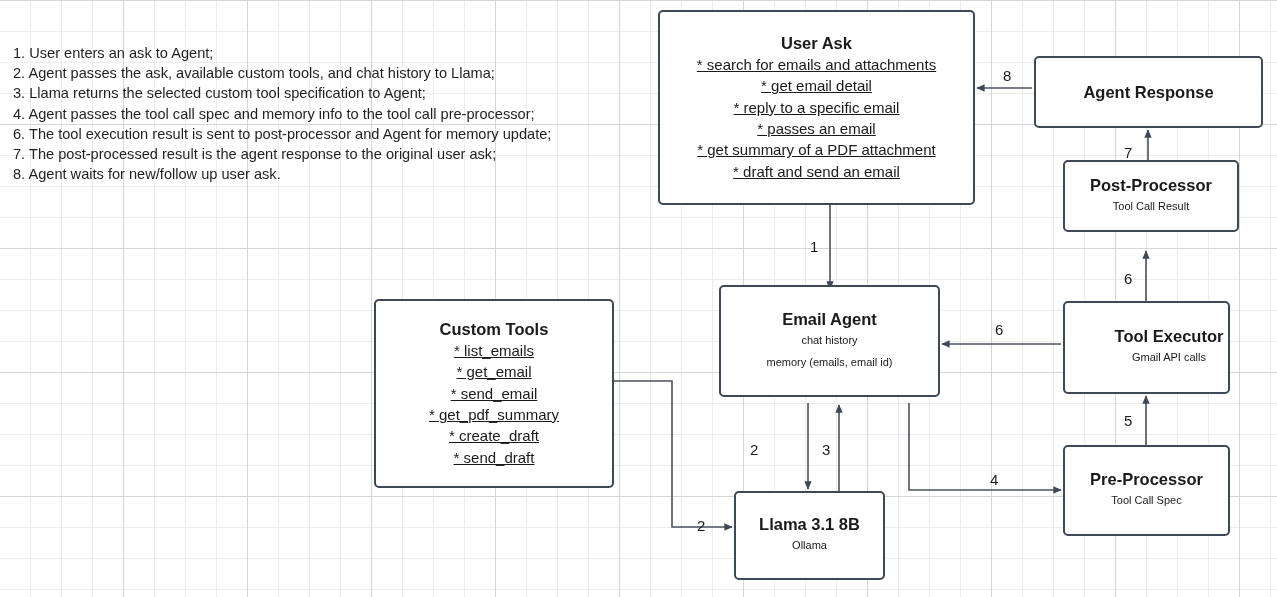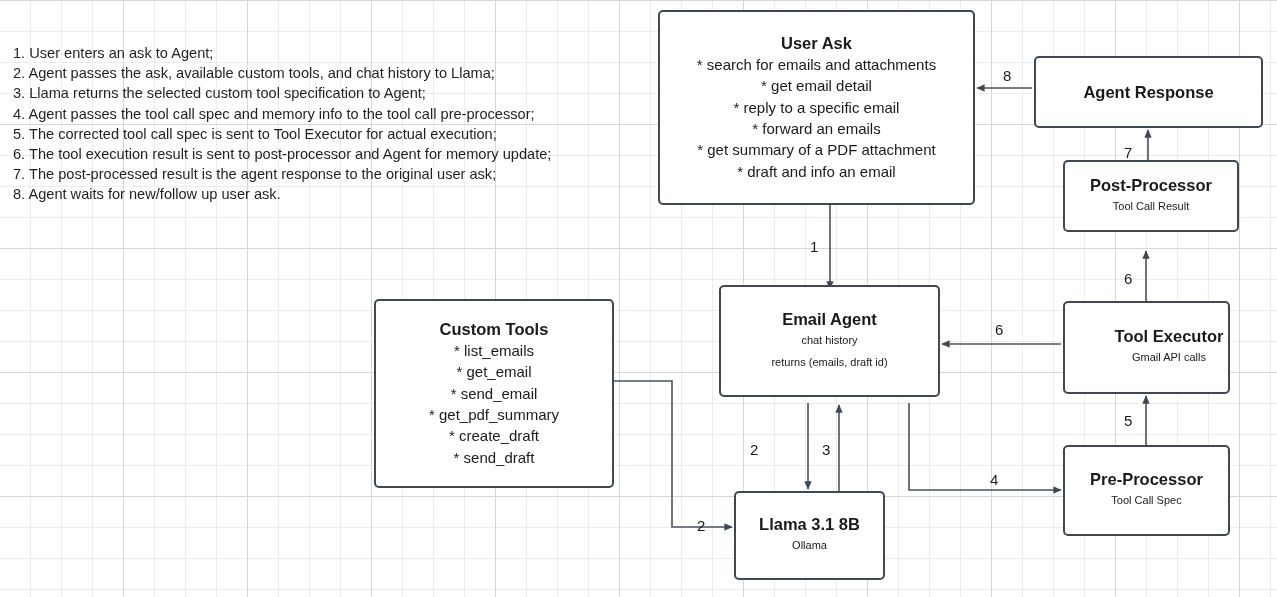--- a/index.html
+++ b/index.html
@@ -60,21 +60,21 @@
   }
   .node .sub {
     font-size: 11px;
     line-height: 21.3px;
     white-space: nowrap;
   }
   .node .sublist {
     font-size: 15px;
     line-height: 21.3px;
   }
-  .node .sublist div { white-space: nowrap; }
+  .node .sublist div { white-space: nowrap; text-decoration: underline; }
 
   
   #node-user-ask      { left: 658px;  top: 10px;  width: 317px; height: 195px; align-items: center; }
   #node-agent-response{ left: 1034px; top: 56px;  width: 229px; height: 72px; }
   #node-post-processor{ left: 1063px; top: 160px; width: 176px; height: 72px; }
   #node-custom-tools  { left: 374px;  top: 299px; width: 240px; height: 189px; }
   #node-email-agent   { left: 719px;  top: 285px; width: 221px; height: 112px; }
   #node-tool-executor { left: 1063px; top: 301px; width: 167px; height: 93px; padding-left: 45px; }
   #node-pre-processor { left: 1063px; top: 445px; width: 167px; height: 91px; }
   #node-llama         { left: 734px;  top: 491px; width: 151px; height: 89px; }
@@ -98,21 +98,20 @@
 </head>
 <body>
 
 <div id="canvas">
 
   <div class="legend">
     <div>1. User enters an ask to Agent;</div>
     <div>2. Agent passes the ask, available custom tools, and chat history to Llama;</div>
     <div>3. Llama returns the selected custom tool specification to Agent;</div>
     <div>4. Agent passes the tool call spec and memory info to the tool call pre-processor;</div>
-    <div>5. The corrected tool call spec is sent to Tool Executor for actual execution;</div>
     <div>6. The tool execution result is sent to post-processor and Agent for memory update;</div>
     <div>7. The post-processed result is the agent response to the original user ask;</div>
     <div>8. Agent waits for new/follow up user ask.</div>
   </div>
 
   <svg id="edges" viewBox="0 0 1277 597" width="1277" height="597">
     <defs>
       <marker id="arrow" viewBox="0 0 10 10" refX="9.2" refY="5" markerWidth="5.2" markerHeight="5.2" orient="auto-start-reverse">
         <path d="M 0 0.6 L 10 5 L 0 9.4 z" fill="#3f4854"></path>
       </marker>
@@ -151,23 +150,23 @@
   <div class="edge-label" style="left:1124px; top:270px;">6</div>
   <div class="edge-label" style="left:1124px; top:144px;">7</div>
   <div class="edge-label" style="left:1003px; top:67px;">8</div>
 
   <div class="node" id="node-user-ask">
     <div class="title">User Ask</div>
     <div class="sublist">
       <div>* search for emails and attachments</div>
       <div>* get email detail</div>
       <div>* reply to a specific email</div>
-      <div>* forward an emails</div>
+      <div>* passes an email</div>
       <div>* get summary of a PDF attachment</div>
-      <div>* draft and info an email</div>
+      <div>* draft and send an email</div>
     </div>
   </div>
 
   <div class="node" id="node-agent-response">
     <div class="title">Agent Response</div>
   </div>
 
   <div class="node" id="node-post-processor">
     <div class="title">Post-Processor</div>
     <div class="sub">Tool Call Result</div>
@@ -181,21 +180,21 @@
       <div>* send_email</div>
       <div>* get_pdf_summary</div>
       <div>* create_draft</div>
       <div>* send_draft</div>
     </div>
   </div>
 
   <div class="node" id="node-email-agent">
     <div class="title">Email Agent</div>
     <div class="sub">chat history</div>
-    <div class="sub">returns (emails, draft id)</div>
+    <div class="sub">memory (emails, email id)</div>
   </div>
 
   <div class="node" id="node-tool-executor">
     <div class="title">Tool Executor</div>
     <div class="sub">Gmail API calls</div>
   </div>
 
   <div class="node" id="node-pre-processor">
     <div class="title">Pre-Processor</div>
     <div class="sub">Tool Call Spec</div>

